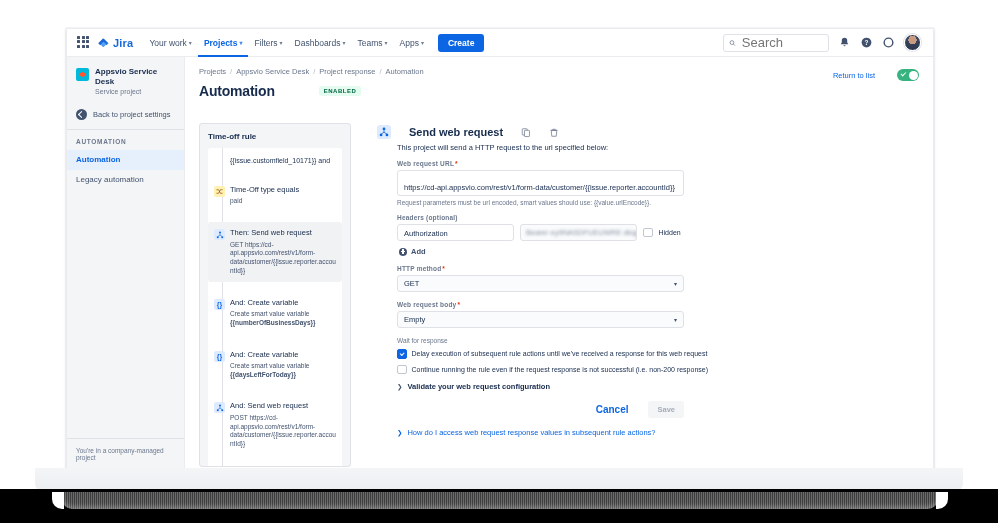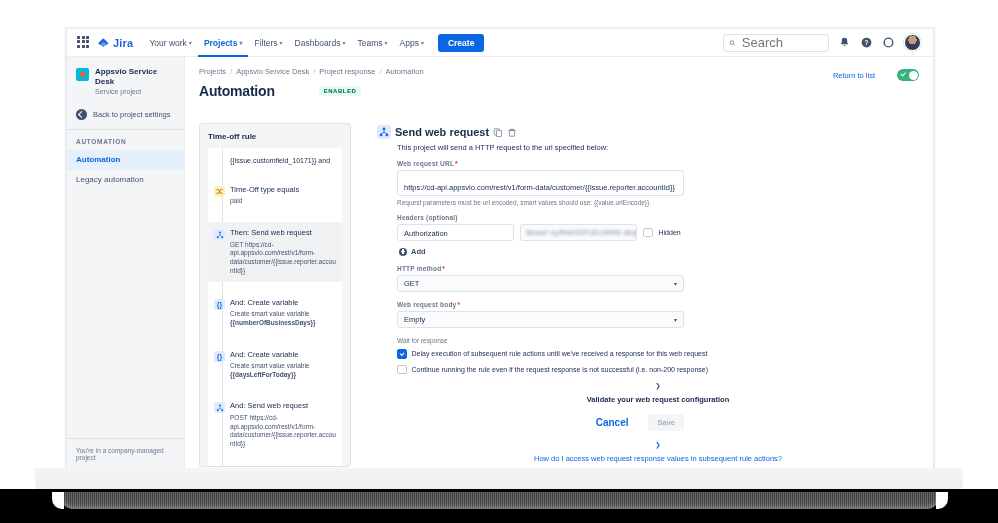--- a/index.html
+++ b/index.html
@@ -176,21 +176,21 @@
   .ico-cond{background:#fff0b3;color:#974f0c;}
   .ico-act{background:#deebff;color:#0c66e4;}
   .ico-var{background:#deebff;color:#0c66e4;font-size:7px;}
   .step-body{min-width:0;}
   .step-title{font-size:7.5px;color:#172b4d;line-height:1.25;}
   .step-desc{font-size:6.5px;color:#42526e;line-height:1.35;margin-top:3px;word-break:break-word;}
   .step-desc b{font-weight:700;}
 
   
   .detail{flex:1;padding:2px 0 0 26px;box-sizing:border-box;min-width:0;}
-  .detail-head{display:flex;align-items:center;gap:4px;}
+  .detail-head{display:flex;align-items:center;gap:18px;}
   .detail-ico{
     width:14px;height:14px;border-radius:3px;background:#deebff;
     display:flex;align-items:center;justify-content:center;flex-shrink:0;
   }
   .detail-title{font-size:11px;font-weight:600;color:#172b4d;}
   .head-ico{width:10px;height:11px;color:#6b778c;cursor:pointer;}
   .detail-body{padding-left:20px;padding-top:4px;}
   .hint{font-size:7.5px;color:#172b4d;margin-bottom:8px;}
   .flabel{font-size:6.5px;font-weight:600;color:#6b778c;margin-bottom:3px;letter-spacing:.2px;}
   .req{color:#de350b;margin-left:1px;}
@@ -236,21 +236,21 @@
   .add-label{font-size:7.5px;color:#42526e;font-weight:600;}
   .fselect{
     width:287px;height:17px;border:1px solid #dfe1e6;border-radius:3px;background:#fafbfc;
     font-size:7.5px;color:#172b4d;padding:0 6px;box-sizing:border-box;
     display:flex;align-items:center;justify-content:space-between;cursor:pointer;
     margin-bottom:9px;
   }
   .sel-caret{font-size:6px;color:#42526e;}
   .wait-label{font-size:6.5px;color:#6b778c;margin-bottom:5px;}
   .wait-row{display:flex;align-items:center;gap:5px;margin-bottom:6px;}
-  .expander{display:flex;align-items:center;gap:5px;margin-top:8px;cursor:pointer;flex-direction:column;}
+  .expander{display:flex;align-items:center;gap:5px;margin-top:8px;cursor:pointer;}
   .chev{font-size:6.5px;color:#42526e;}
   .exp-label{font-size:7.5px;color:#172b4d;font-weight:600;}
   .exp-label.blue{color:#0c66e4;font-weight:400;}
   .chev.blue{color:#0c66e4;}
   .actions{display:flex;align-items:center;justify-content:flex-end;gap:14px;margin-top:10px;width:287px;}
   .btn-cancel{font-size:10px;color:#0c66e4;font-weight:600;cursor:pointer;background:none;border:none;font-family:"Liberation Sans",sans-serif;}
   .btn-save{font-size:7.5px;color:#a5adba;font-weight:600;background:#f4f5f7;border:none;padding:4px 9px;border-radius:3px;cursor:default;font-family:"Liberation Sans",sans-serif;}
   .foot-exp{margin-top:10px;}
 </style>
 </head>

